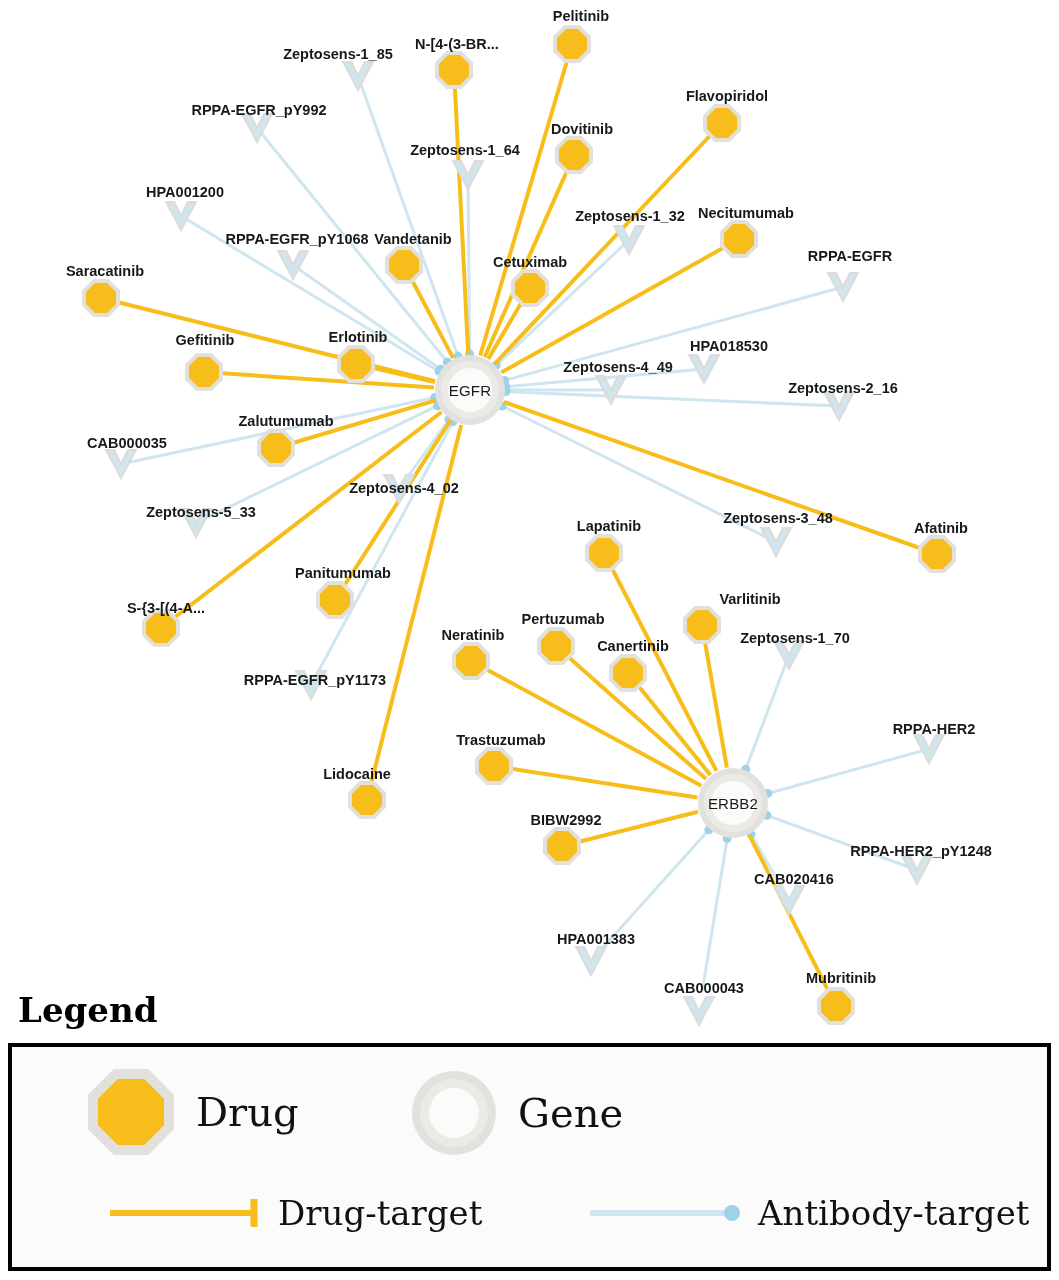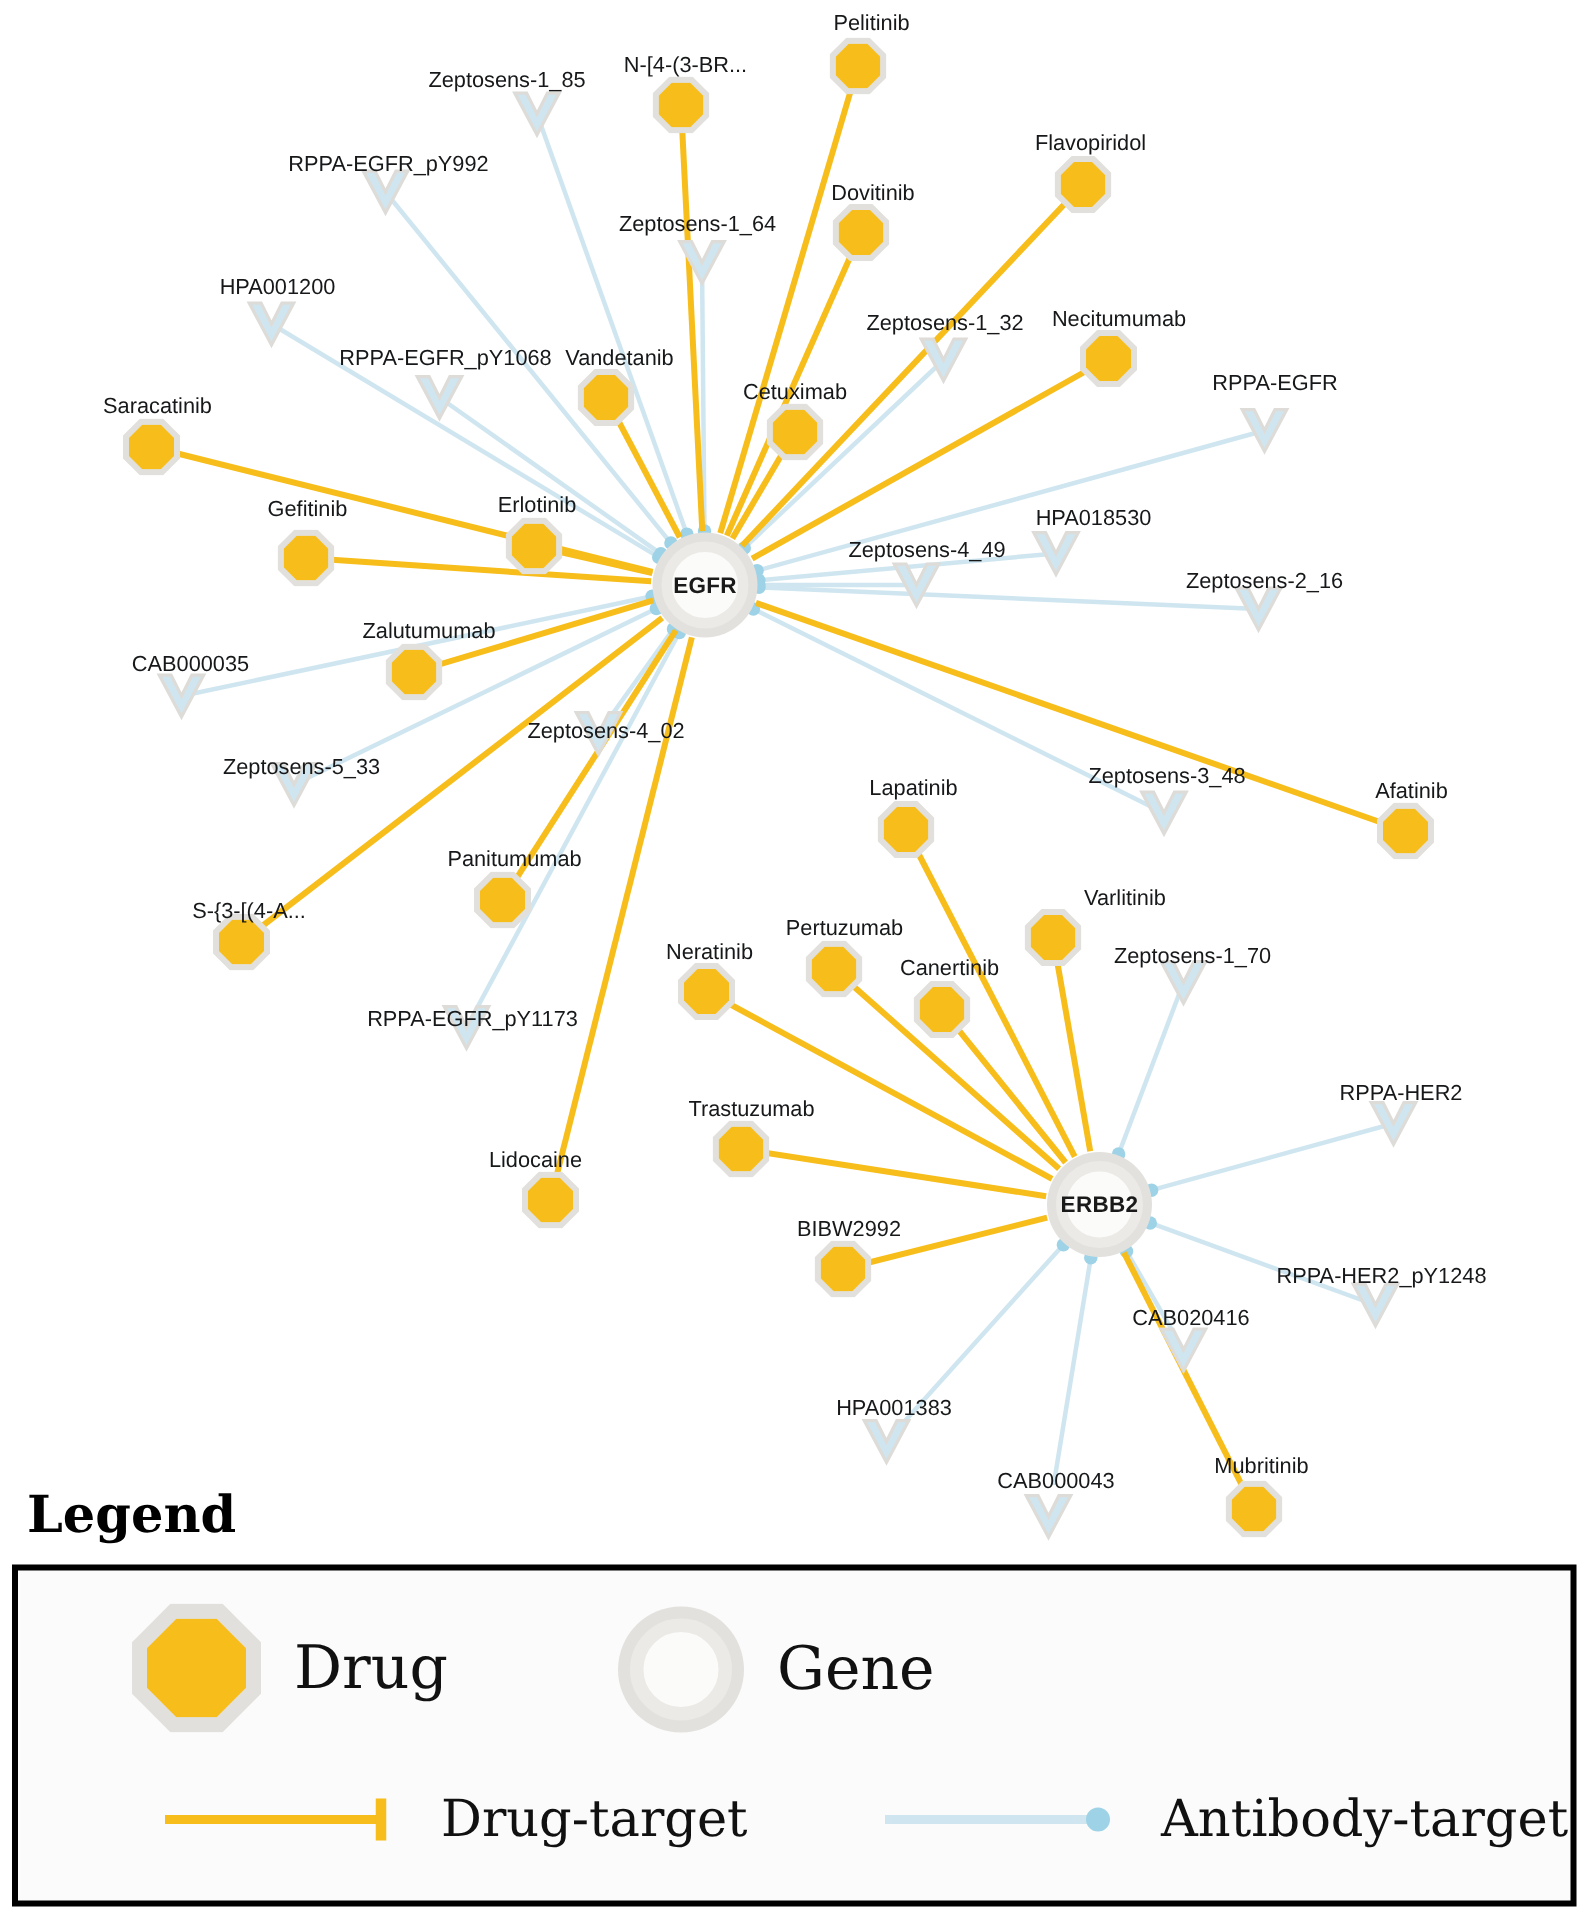--- a/index.html
+++ b/index.html
@@ -37,50 +37,50 @@
     background: #e3e1dd;
     display: flex; align-items: center; justify-content: center;
   }
   .gene-inner {
     width: 58px; height: 58px; border-radius: 50%;
     background: #fbfbfa;
     border: 7px solid #eceae6;
     display: flex; align-items: center; justify-content: center;
   }
   .gene-label {
-    font-size: 15px; font-weight: bold; color: #1a1a1a; letter-spacing: .2px;
+    font-size: 15px; font-weight: normal; color: #1a1a1a; letter-spacing: .2px;
   }
 
   
   .ab-wrap { position: absolute; transform: translate(-50%,-50%); width: 40px; height: 40px; }
 
   .lbl {
     position: absolute; transform: translate(-50%,-50%);
-    font-size: 14.5px; font-weight: normal; color: #16181a;
+    font-size: 14.5px; font-weight: bold; color: #16181a;
     white-space: nowrap;
     padding-left: 10px;
   }
 
   
   #legend-title {
     position: absolute; left: 18px; top: 990px;
     font-family: "DejaVu Serif", serif;
     font-size: 34px; font-weight: bold; color: #000;
   }
   #legend-box {
     position: absolute; left: 8px; top: 1043px;
     width: 1043px; height: 228px;
     border: 4px solid #000; background: #fbfbfb;
   }
   .lg-row { position: absolute; display: flex; align-items: center; }
   .lg-text {
     font-family: "DejaVu Serif", serif;
     font-size: 40px; color: #111; margin-left: 22px;
   }
-  .lg-text.small { font-size: 34px; margin-left: 26px; }
+  .lg-text.small { font-size: 34px; margin-left: 10px; }
 
   .lg-drug-wrap {
     width: 86px; height: 86px; background: #e2e0dc;
     clip-path: polygon(30% 0%,70% 0%,100% 30%,100% 70%,70% 100%,30% 100%,0% 70%,0% 30%);
     display:flex; align-items:center; justify-content:center;
   }
   .lg-drug {
     width: 66px; height: 66px; background: #f7bd1b;
     clip-path: polygon(30% 0%,70% 0%,100% 30%,100% 70%,70% 100%,30% 100%,0% 70%,0% 30%);
   }

